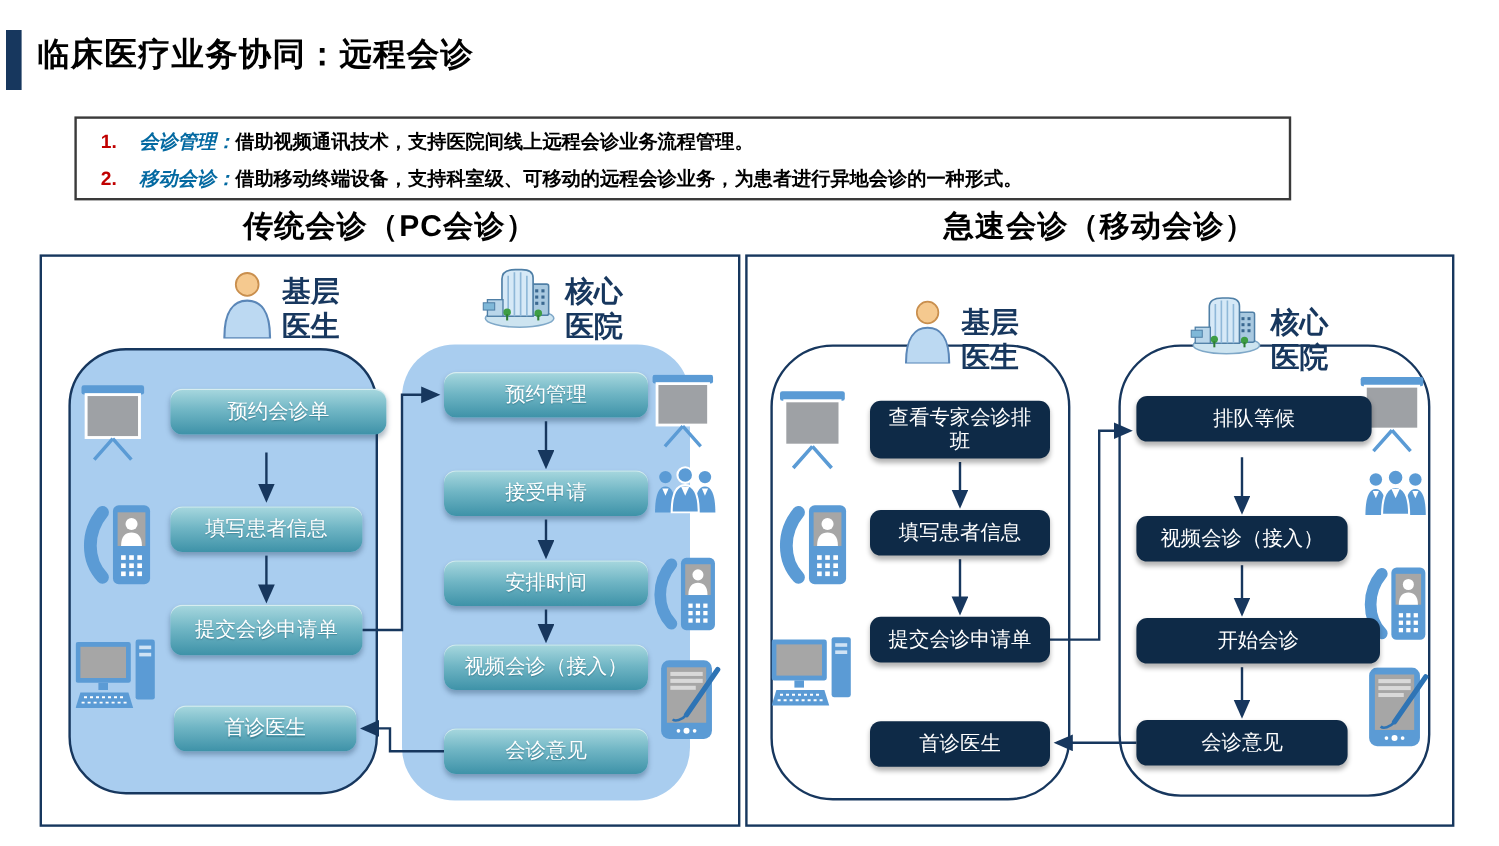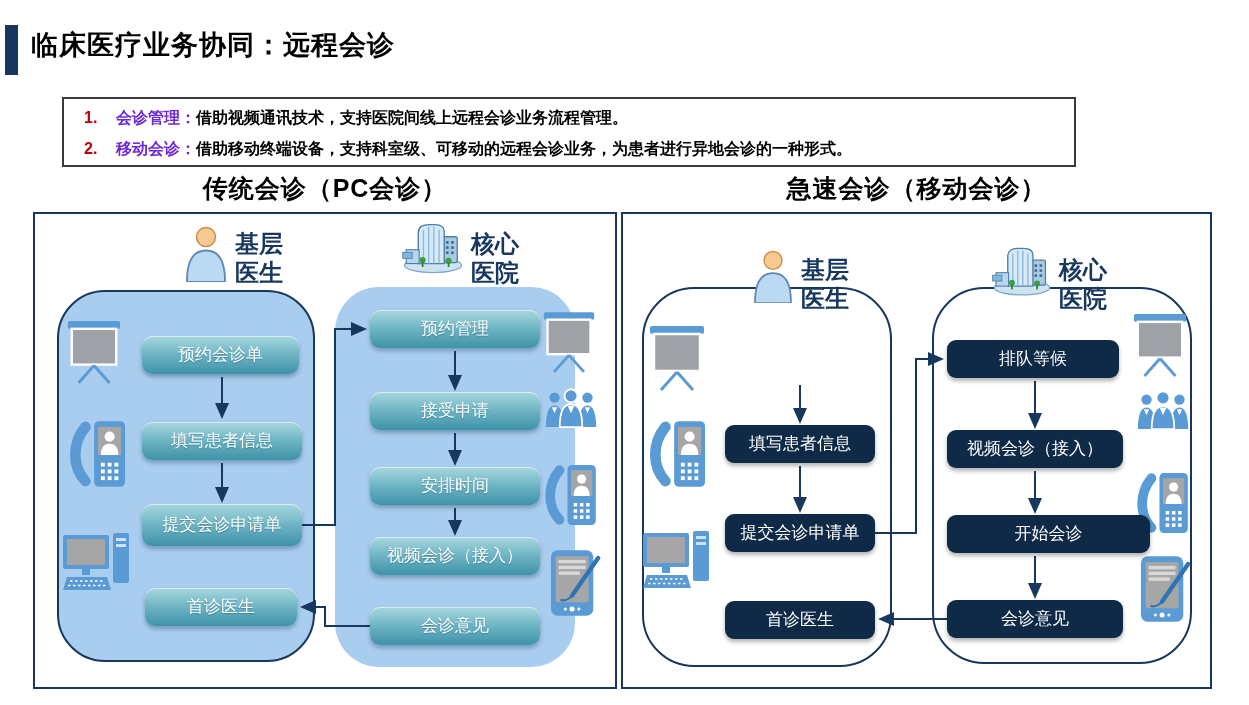--- a/index.html
+++ b/index.html
@@ -11,21 +11,21 @@
 
   
   .accent-bar{position:absolute;left:5px;top:25px;width:13px;height:50px;background:#17375E;}
   .page-title{position:absolute;left:31px;top:27px;font-size:27px;font-weight:bold;color:#000;letter-spacing:1px;}
 
   
   .info-box{position:absolute;left:62px;top:97px;width:1014px;height:70px;border:2px solid #3a3a3a;
     background:#fff;box-sizing:border-box;padding:9px 10px 0 20px;}
   .info-line{font-size:16px;font-weight:bold;color:#000;margin-bottom:10px;white-space:nowrap;}
   .info-num{color:#C00000;display:inline-block;width:32px;}
-  .info-term{color:#6d28d9;}
+  .info-term{color:#0369a1;font-style:italic;}
 
   
   .section-title{position:absolute;top:172px;font-size:25px;font-weight:bold;color:#000;text-align:center;letter-spacing:1px;}
   .section-title.pc{left:33px;width:584px;}
   .section-title.mobile{left:621px;width:591px;}
 
   
   .panel{position:absolute;top:212px;height:477px;background:#fff;border:2px solid #17375E;box-sizing:border-box;}
   .panel.pc{left:33px;width:584px;}
   .panel.mobile{left:621px;width:591px;}
@@ -196,21 +196,21 @@
   <svg class="abs" style="left:510px;top:174px;z-index:4" width="52" height="40" viewBox="0 0 60 44">
       <use href="#i-people"></use>
     </svg>
   <svg class="abs" style="left:508px;top:250px;z-index:4" width="56" height="62" viewBox="0 0 60 70">
       <use href="#i-phone"></use>
     </svg>
   <svg class="abs" style="left:514px;top:336px;z-index:4" width="52" height="68" viewBox="0 0 54 70">
       <use href="#i-tablet"></use>
     </svg>
 
-  <div class="step step-teal" style="left:107px;top:122px;width:157px;height:38px">预约会诊单</div>
+  <div class="step step-teal" style="left:107px;top:110px;width:180px;height:38px">预约会诊单</div>
   <div class="step step-teal" style="left:107px;top:208px;width:160px;height:38px">填写患者信息</div>
   <div class="step step-teal" style="left:107px;top:290px;width:160px;height:42px">提交会诊申请单</div>
   <div class="step step-teal" style="left:110px;top:374px;width:152px;height:38px">首诊医生</div>
 
   <div class="step step-teal" style="left:335px;top:96px;width:170px;height:38px">预约管理</div>
   <div class="step step-teal" style="left:335px;top:178px;width:170px;height:38px">接受申请</div>
   <div class="step step-teal" style="left:335px;top:253px;width:170px;height:38px">安排时间</div>
   <div class="step step-teal" style="left:335px;top:323px;width:170px;height:38px">视频会诊（接入）</div>
   <div class="step step-teal" style="left:335px;top:393px;width:170px;height:38px">会诊意见</div>
 
@@ -268,25 +268,26 @@
   <svg class="abs" style="left:514px;top:176px;z-index:4" width="52" height="40" viewBox="0 0 60 44">
       <use href="#i-people"></use>
     </svg>
   <svg class="abs" style="left:512px;top:258px;z-index:4" width="56" height="62" viewBox="0 0 60 70">
       <use href="#i-phone"></use>
     </svg>
   <svg class="abs" style="left:516px;top:342px;z-index:4" width="52" height="68" viewBox="0 0 54 70">
       <use href="#i-tablet"></use>
     </svg>
 
+  <div class="step step-navy" style="left:102px;top:120px;width:150px;height:48px">查看专家会诊排班</div>
   <div class="step step-navy" style="left:102px;top:211px;width:150px;height:38px">填写患者信息</div>
   <div class="step step-navy" style="left:102px;top:300px;width:150px;height:38px">提交会诊申请单</div>
   <div class="step step-navy" style="left:102px;top:387px;width:150px;height:38px">首诊医生</div>
 
-  <div class="step step-navy" style="left:324px;top:126px;width:172px;height:38px">排队等候</div>
+  <div class="step step-navy" style="left:324px;top:116px;width:196px;height:38px">排队等候</div>
   <div class="step step-navy" style="left:324px;top:216px;width:176px;height:38px">视频会诊（接入）</div>
   <div class="step step-navy" style="left:324px;top:301px;width:203px;height:38px">开始会诊</div>
   <div class="step step-navy" style="left:324px;top:386px;width:176px;height:38px">会诊意见</div>
 
   <svg class="connectors" width="591" height="477">
     <defs>
       <marker id="ah-r" markerWidth="9" markerHeight="9" refX="6.5" refY="3.5" orient="auto">
         <path d="M0,0 L8,3.5 L0,7 Z" fill="#17375E"></path>
       </marker>
     </defs>

